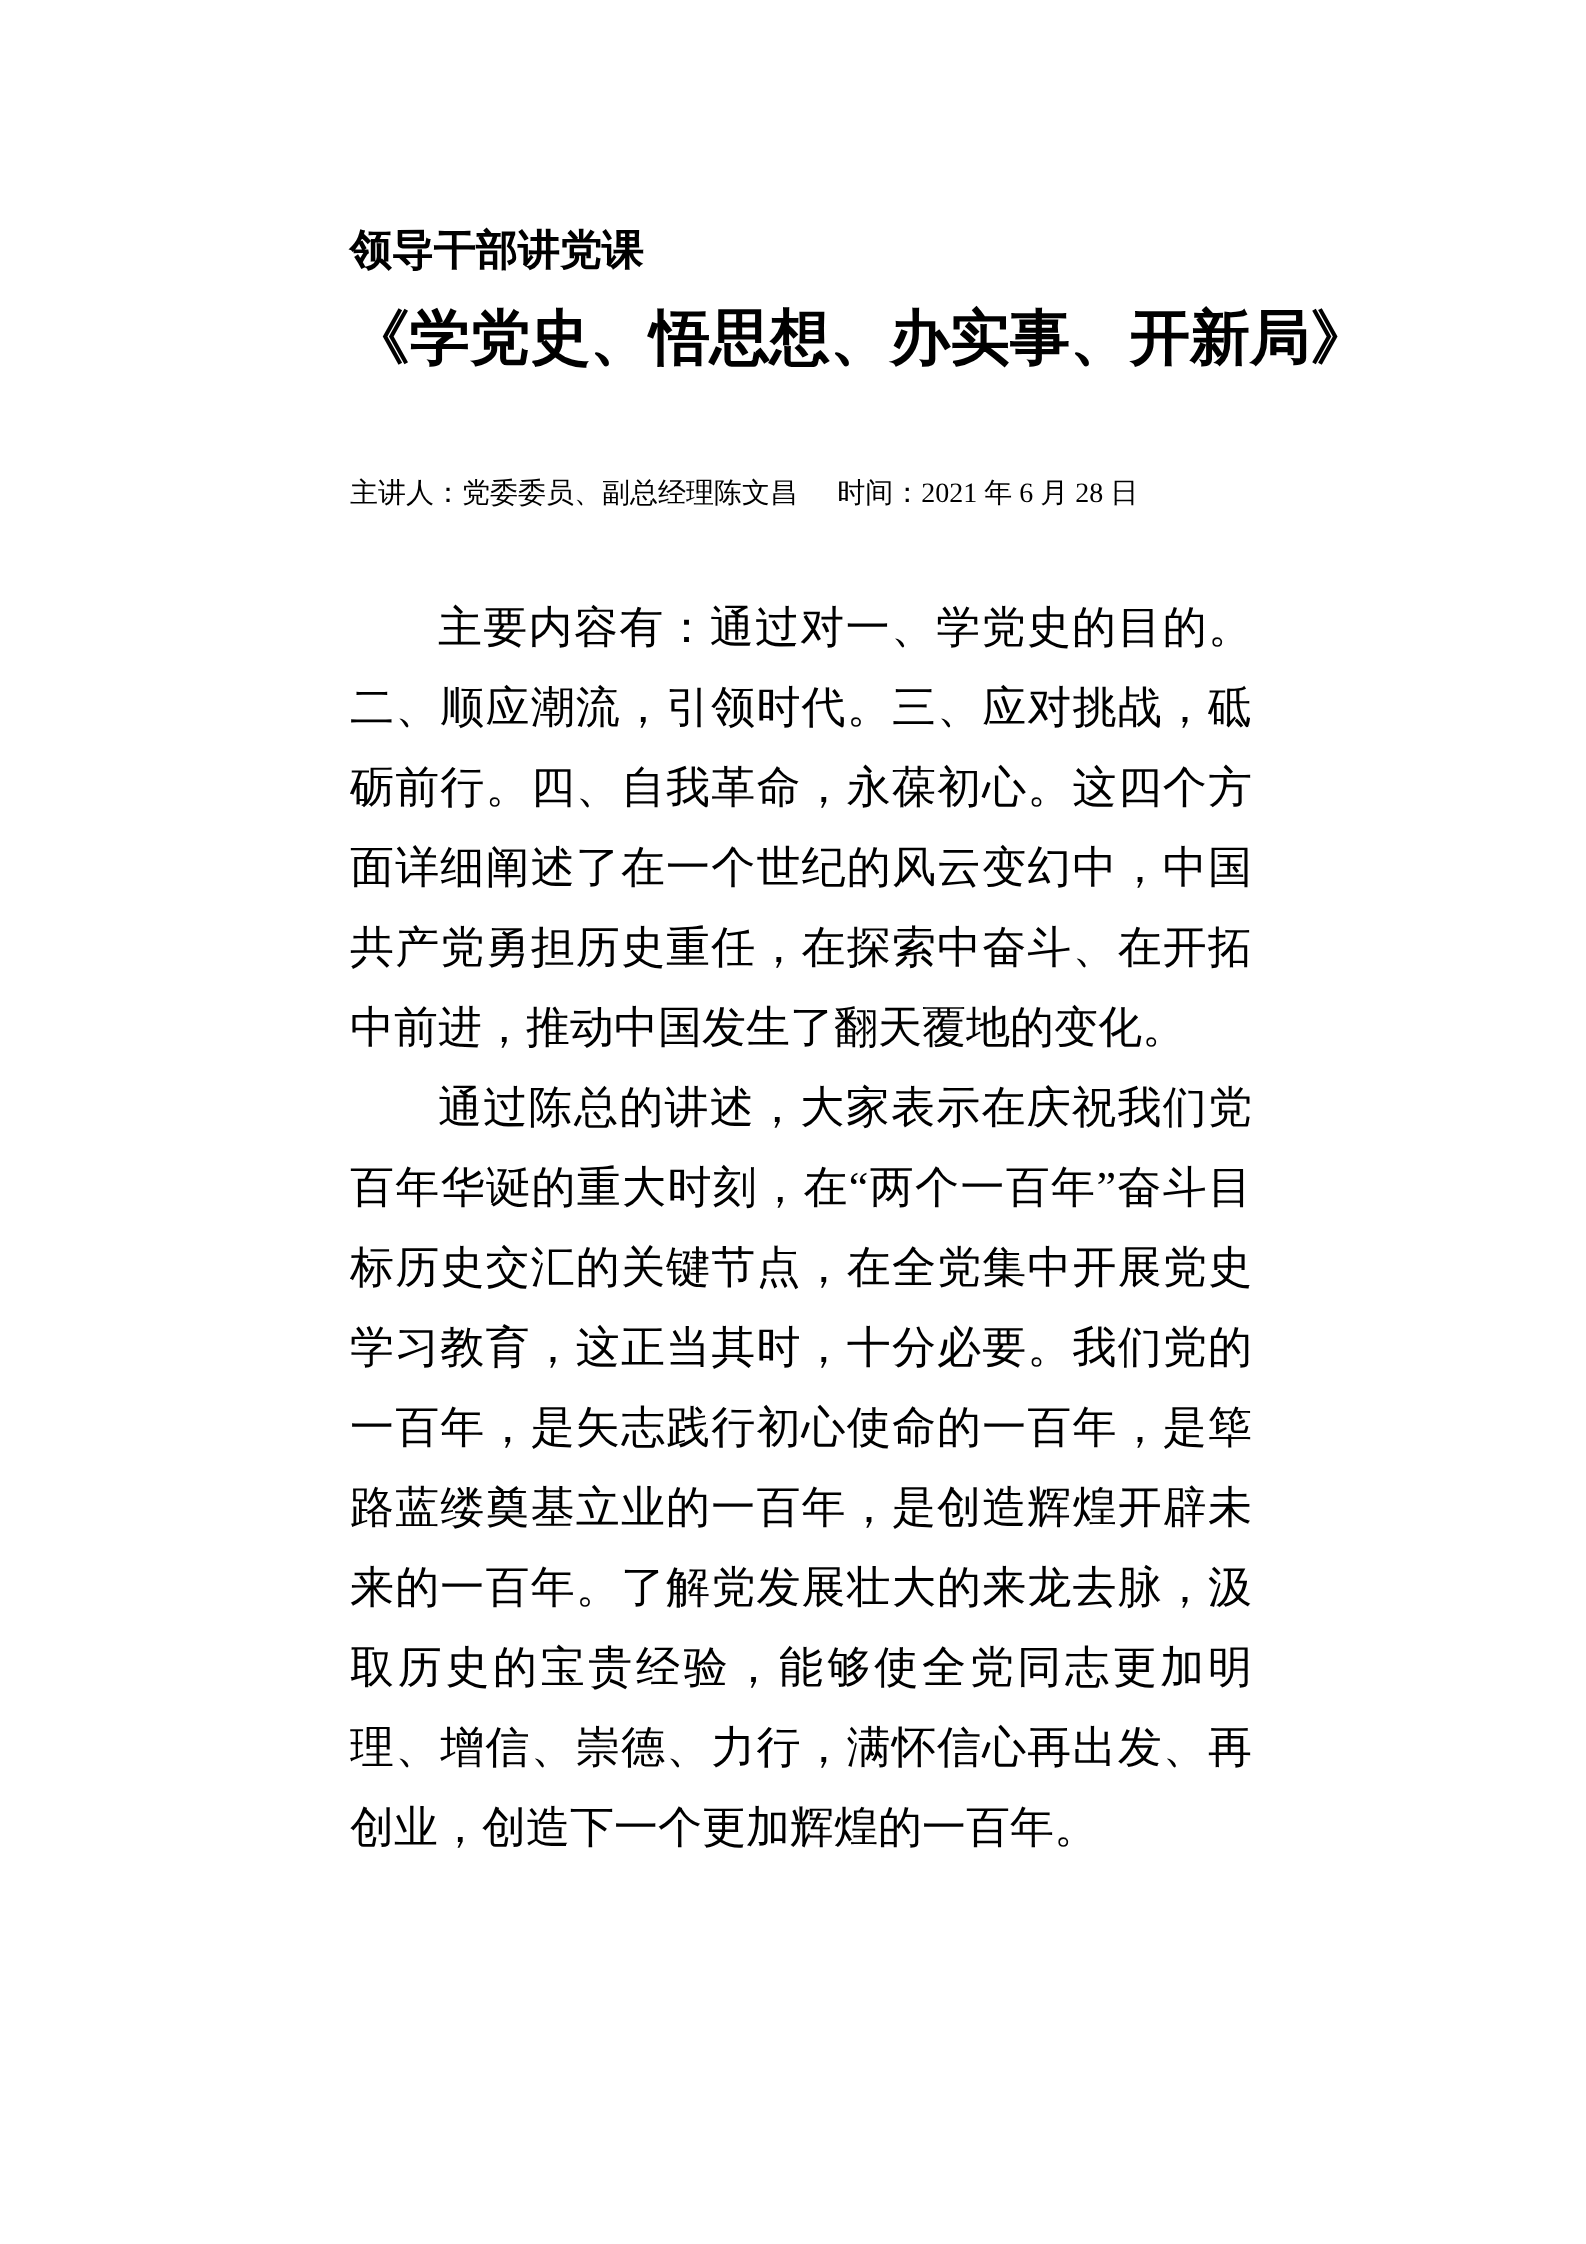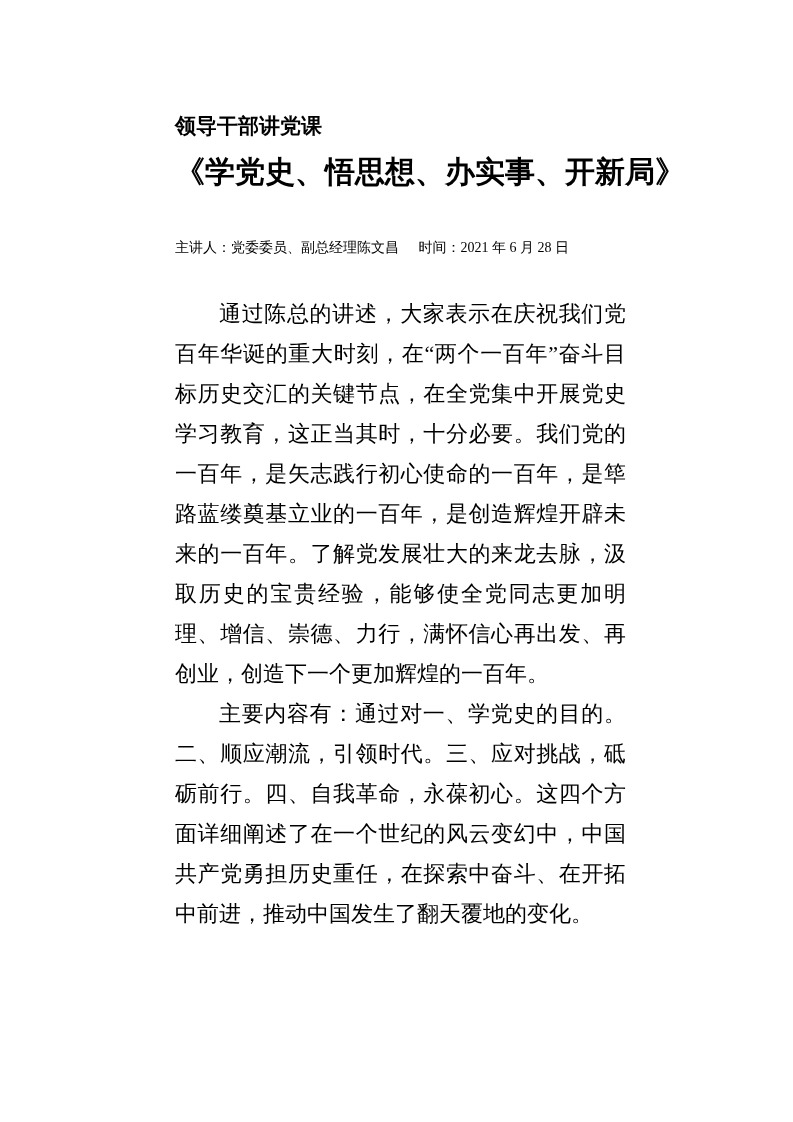--- a/index.html
+++ b/index.html
@@ -21,21 +21,21 @@
   }
   .doc-header {
     font-family: "Liberation Sans", sans-serif;
     font-weight: 700;
     font-size: 21px;
     line-height: 28px;
     text-align: left;
   }
   .doc-title {
     margin: 11px 0 0 0;
-    font-family: Liberation Sans, sans-serif;
+    font-family: Liberation Mono, monospace;
     font-weight: 700;
     font-size: 30px;
     line-height: 42px;
     text-align: left;
     white-space: nowrap;
   }
   .meta-line {
     margin-top: 40px;
     font-size: 14px;
     line-height: 30px;
@@ -62,17 +62,17 @@
 
 <div class="page">
 
   <div class="doc-header">领导干部讲党课</div>
 
   <h1 class="doc-title">《学党史、悟思想、办实事、开新局》</h1>
 
   <div class="meta-line"><span>主讲人：</span><span>党委委员、副总经理陈文昌</span><span class="meta-time"><span>时间：</span><span>2021 年 6 月 28 日</span></span></div>
 
   <div class="doc-body">
+    <p>主要内容有：通过对一、学党史的目的。二、顺应潮流，引领时代。三、应对挑战，砥砺前行。四、自我革命，永葆初心。这四个方面详细阐述了在一个世纪的风云变幻中，中国共产党勇担历史重任，在探索中奋斗、在开拓中前进，推动中国发生了翻天覆地的变化。</p>
     <p>通过陈总的讲述，大家表示在庆祝我们党百年华诞的重大时刻，在“两个一百年”奋斗目标历史交汇的关键节点，在全党集中开展党史学习教育，这正当其时，十分必要。我们党的一百年，是矢志践行初心使命的一百年，是筚路蓝缕奠基立业的一百年，是创造辉煌开辟未来的一百年。了解党发展壮大的来龙去脉，汲取历史的宝贵经验，能够使全党同志更加明理、增信、崇德、力行，满怀信心再出发、再创业，创造下一个更加辉煌的一百年。</p>
-    <p>主要内容有：通过对一、学党史的目的。二、顺应潮流，引领时代。三、应对挑战，砥砺前行。四、自我革命，永葆初心。这四个方面详细阐述了在一个世纪的风云变幻中，中国共产党勇担历史重任，在探索中奋斗、在开拓中前进，推动中国发生了翻天覆地的变化。</p>
   </div>
 
 </div>
 
 </body></html>

